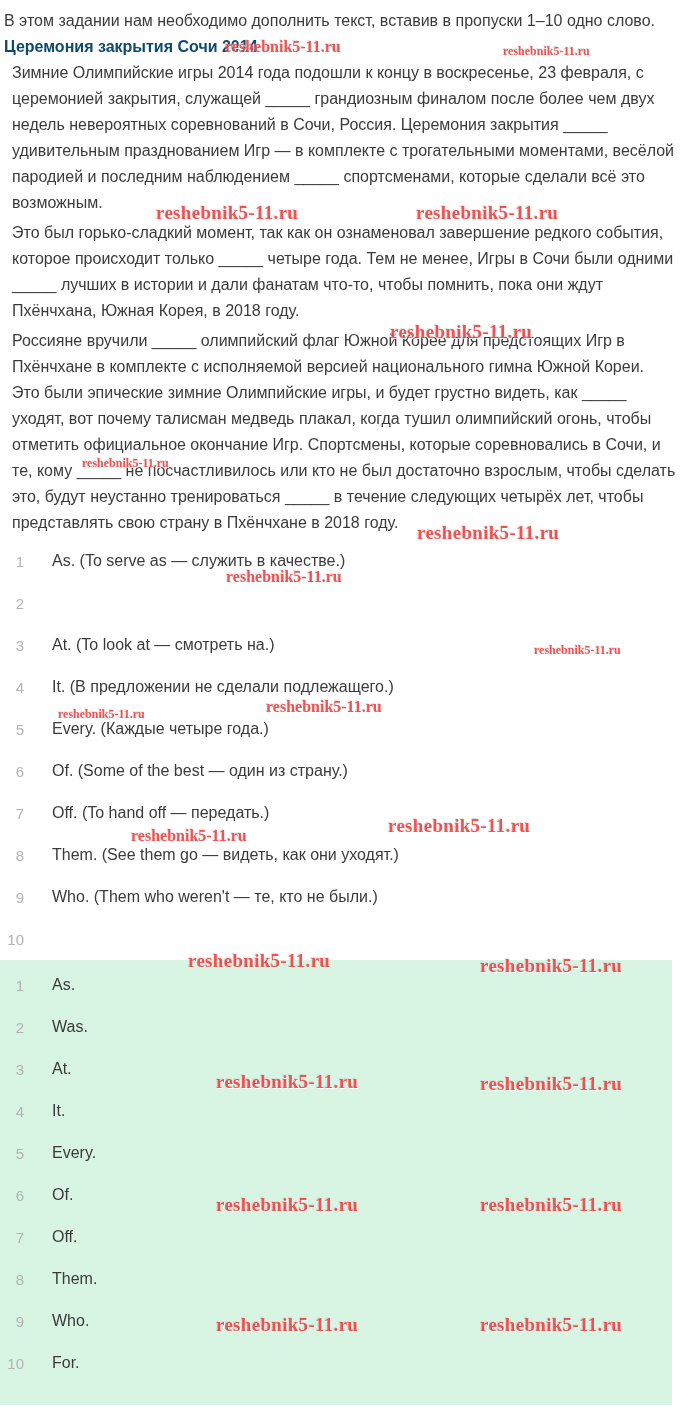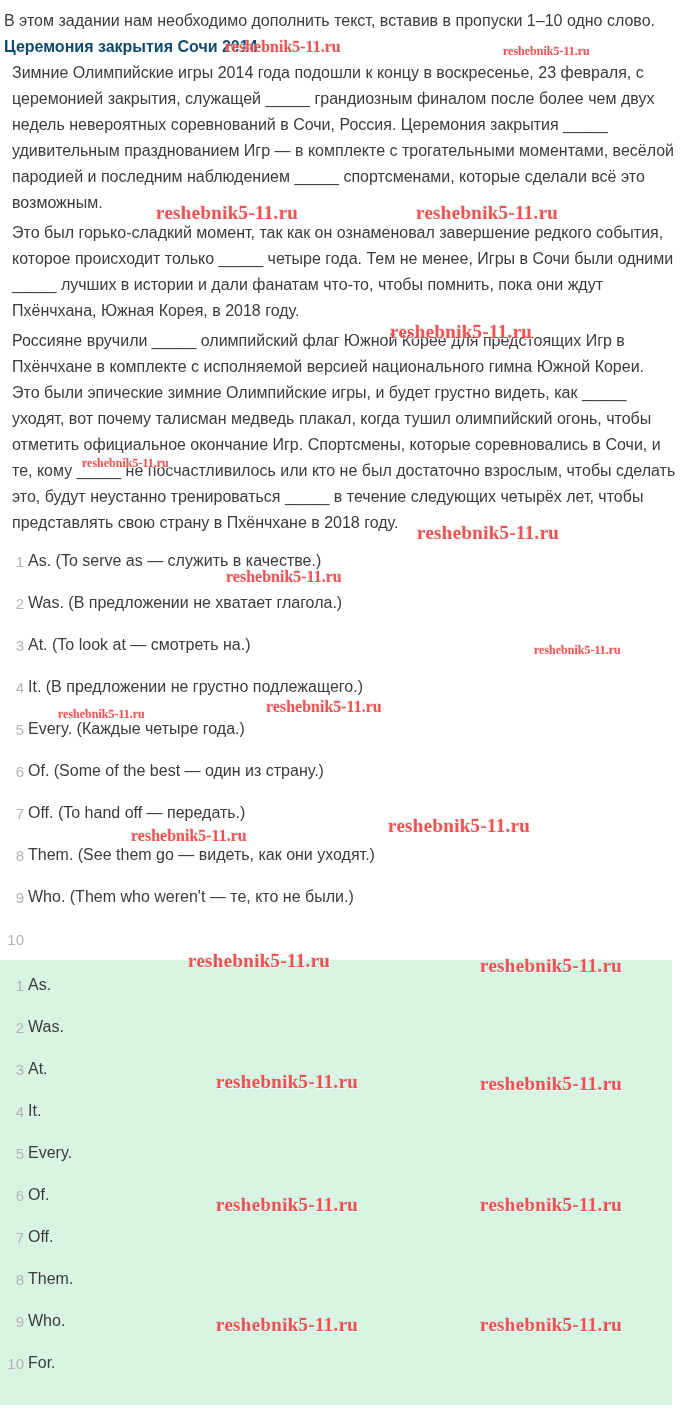--- a/index.html
+++ b/index.html
@@ -40,21 +40,21 @@
     align-items: center;
     height: 42px;
   }
   .answers .num {
     flex: 0 0 20px;
     text-align: right;
     color: #b3b3b3;
     font-size: 15px;
   }
   .answers .txt {
-    margin-left: 4px;
+    margin-left: 28px;
     font-size: 16px;
     white-space: nowrap;
   }
   .answers.short-section {
     margin: 0 -4px;
     padding: 4px 4px 10px 4px;
     flex: 1 0 auto;
   }
   .wm {
     position: absolute;
@@ -82,29 +82,28 @@
   <p class="para">Это был горько-сладкий момент, так как он ознаменовал завершение редкого события, которое происходит только _____ четыре года. Тем не менее, Игры в Сочи были одними _____ лучших в истории и дали фанатам что-то, чтобы помнить, пока они ждут Пхёнчхана, Южная Корея, в 2018 году.</p>
   <p class="para">Россияне вручили _____ олимпийский флаг Южной Корее для предстоящих Игр в Пхёнчхане в комплекте с исполняемой версией национального гимна Южной Кореи. Это были эпические зимние Олимпийские игры, и будет грустно видеть, как _____ уходят, вот почему талисман медведь плакал, когда тушил олимпийский огонь, чтобы отметить официальное окончание Игр. Спортсмены, которые соревновались в Сочи, и те, кому _____ не посчастливилось или кто не был достаточно взрослым, чтобы сделать это, будут неустанно тренироваться _____ в течение следующих четырёх лет, чтобы представлять свою страну в Пхёнчхане в 2018 году.</p>
 
   <div class="answers explained">
     <div class="row">
       <span class="num">1</span>
       <span class="txt">As. (To serve as — служить в качестве.)</span>
     </div>
     <div class="row">
       <span class="num">2</span>
-      <span class="txt">Was. (В предложении не хватает глагола.)</span>
     </div>
     <div class="row">
       <span class="num">3</span>
       <span class="txt">At. (To look at — смотреть на.)</span>
     </div>
     <div class="row">
       <span class="num">4</span>
-      <span class="txt">It. (В предложении не грустно подлежащего.)</span>
+      <span class="txt">It. (В предложении не сделали подлежащего.)</span>
     </div>
     <div class="row">
       <span class="num">5</span>
       <span class="txt">Every. (Каждые четыре года.)</span>
     </div>
     <div class="row">
       <span class="num">6</span>
       <span class="txt">Of. (Some of the best — один из страну.)</span>
     </div>
     <div class="row">

